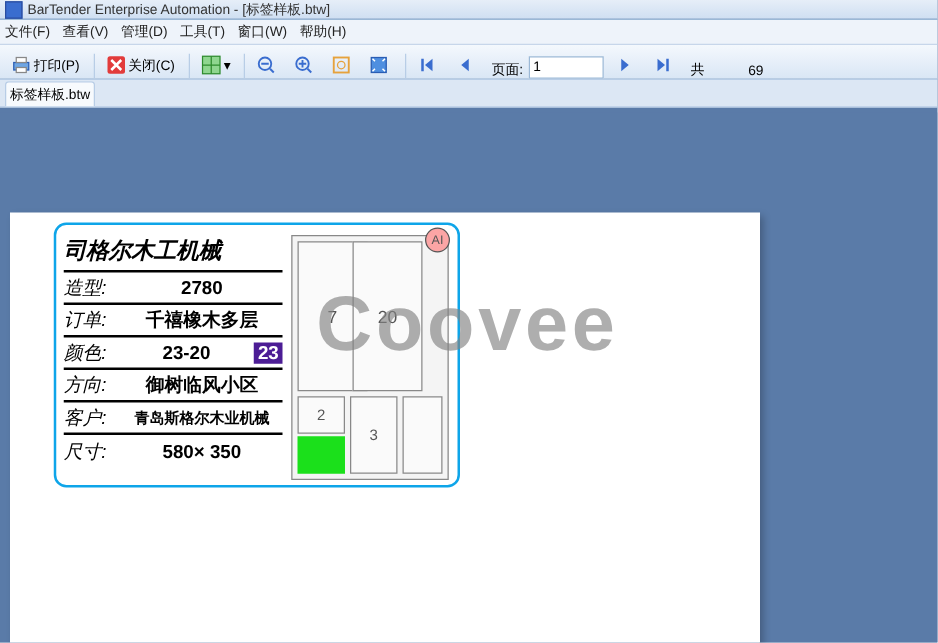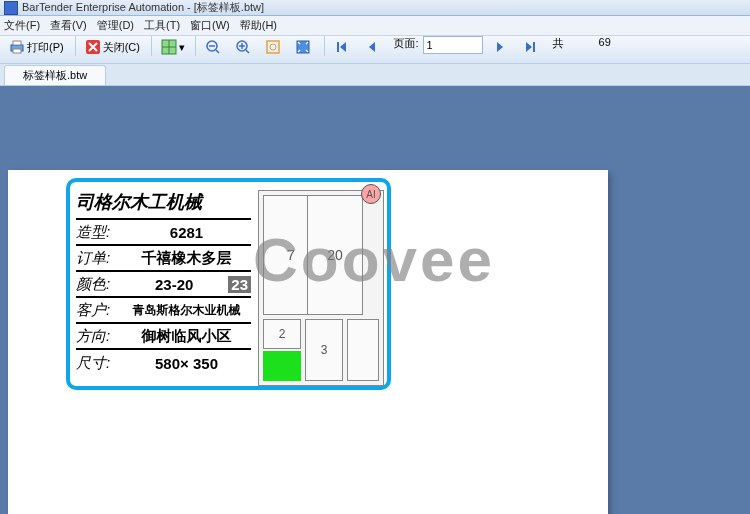--- a/index.html
+++ b/index.html
@@ -1,38 +1,38 @@
 <!DOCTYPE html>
 <html><head>
 <meta charset="utf-8">
 <style>
 *{box-sizing:border-box;margin:0;padding:0;font-family:"Microsoft YaHei",Tahoma,sans-serif;}
 body{background:#5a7ba8;width:750px;height:514px;overflow:hidden;position:relative;}
 .titlebar{height:16px;background:linear-gradient(#e6eef8,#cfdff2);display:flex;align-items:center;padding:0 4px;font-size:11px;color:#333;border-bottom:1px solid #9bb8d6;}
 .titlebar .app-icon{width:14px;height:14px;background:#3a6dcf;border:1px solid #2a4d9f;margin-right:4px;}
 .menubar{height:20px;background:#eef3fa;display:flex;align-items:center;padding:0 4px;font-size:11px;color:#222;border-bottom:1px solid #c7d6ea;}
 .menubar span{margin-right:10px;cursor:default;}
-.toolbar{height:28px;background:linear-gradient(#f4f8fd,#d9e6f5);display:flex;align-items:flex-start;padding:0 4px;font-size:11px;border-bottom:1px solid #b8cde6;}
+.toolbar{height:28px;background:linear-gradient(#f4f8fd,#d9e6f5);display:flex;align-items:flex-end;padding:0 4px;font-size:11px;border-bottom:1px solid #b8cde6;}
 .tbtn{display:flex;align-items:center;height:22px;padding:0 4px;margin-right:2px;border:1px solid transparent;border-radius:2px;cursor:default;}
 .tbtn .ico{width:16px;height:16px;margin-right:2px;display:flex;align-items:center;justify-content:center;}
 .sep{width:1px;height:20px;background:#b8cde6;margin:0 4px;}
 .page-input{width:60px;height:18px;border:1px solid #9bb8d6;font-size:11px;padding:0 3px;background:#fff;}
 .tabbar{height:22px;background:#dce7f4;display:flex;align-items:flex-end;padding:0 4px;border-bottom:1px solid #b8cde6;}
-.tab{height:20px;background:#f7fafd;border:1px solid #b8cde6;border-bottom:none;padding:0 18px;font-size:11px;display:flex;align-items:center;border-radius:3px 3px 0 0;}
+.tab{height:20px;background:#f7fafd;border:1px solid #b8cde6;border-bottom:none;padding:0 3px;font-size:11px;display:flex;align-items:center;border-radius:3px 3px 0 0;}
 
 .workspace{position:absolute;left:0;right:0;top:90px;bottom:0;background:#5a7ba8;}
 .page{position:absolute;left:8px;top:80px;width:600px;height:380px;background:#fff;box-shadow:3px 3px 6px rgba(0,0,0,.25);}
 
-.label-card{position:absolute;left:35px;top:8px;width:325px;height:212px;border:4px solid #0ea5e9;border-radius:10px;background:#fff;margin-left:23px;}
+.label-card{position:absolute;left:35px;top:8px;width:325px;height:212px;border:2px solid #0ea5e9;border-radius:10px;background:#fff;}
 .fields{position:absolute;left:6px;top:6px;width:175px;font-family:"SimSun","KaiTi",serif;}
 .title-row{font-size:18px;font-weight:bold;font-style:italic;border-bottom:2px solid #000;padding:2px 0 4px 0;}
 .row{display:flex;align-items:center;border-bottom:2px solid #000;height:26px;font-size:15px;}
 .row .lab{width:46px;font-style:italic;}
 .row .val{flex:1;text-align:center;font-weight:bold;}
-.inv-badge{background:#737373;color:#fff;padding:0 3px;margin-left:2px;font-weight:bold;}
+.inv-badge{background:#4c1d95;color:#fff;padding:0 3px;margin-left:2px;font-weight:bold;}
 .last-row{border-bottom:none;}
 
 .panel-draw{position:absolute;left:188px;top:8px;width:126px;height:196px;border:1px solid #888;background:#f4f4f4;}
 .panel-draw .up1{position:absolute;left:4px;top:4px;width:56px;height:120px;border:1px solid #888;background:#fafafa;display:flex;align-items:center;justify-content:center;font-size:14px;color:#555;}
 .panel-draw .up2{position:absolute;left:48px;top:4px;width:56px;height:120px;border:1px solid #888;background:#fafafa;display:flex;align-items:center;justify-content:center;font-size:14px;color:#555;}
 .panel-draw .b1{position:absolute;left:4px;top:128px;width:38px;height:30px;border:1px solid #888;background:#fafafa;display:flex;align-items:center;justify-content:center;font-size:12px;color:#555;}
 .panel-draw .b2{position:absolute;left:4px;top:160px;width:38px;height:30px;background:#1be01b;}
 .panel-draw .b3{position:absolute;left:46px;top:128px;width:38px;height:62px;border:1px solid #888;background:#fafafa;display:flex;align-items:center;justify-content:center;font-size:12px;color:#555;}
 .panel-draw .b4{position:absolute;left:88px;top:128px;width:32px;height:62px;border:1px solid #888;background:#fafafa;}
 
@@ -171,38 +171,38 @@
 </div>
 
 <div class="workspace">
   <div class="page">
 
     <div class="label-card">
       <div class="fields">
         <div class="title-row">司格尔木工机械</div>
         <div class="row">
           <span class="lab">造型:</span>
-          <span class="val">6281</span>
+          <span class="val">2780</span>
         </div>
         <div class="row">
           <span class="lab">订单:</span>
           <span class="val">千禧橡木多层</span>
         </div>
         <div class="row">
           <span class="lab">颜色:</span>
           <span class="val">23-20</span>
           <span class="inv-badge">23</span>
         </div>
         <div class="row">
+          <span class="lab">方向:</span>
+          <span class="val">御树临风小区</span>
+        </div>
+        <div class="row">
           <span class="lab">客户:</span>
           <span class="val" style="font-size:12px;">青岛斯格尔木业机械</span>
-        </div>
-        <div class="row">
-          <span class="lab">方向:</span>
-          <span class="val">御树临风小区</span>
         </div>
         <div class="row last-row">
           <span class="lab">尺寸:</span>
           <span class="val">580× 350</span>
         </div>
       </div>
 
       <div class="panel-draw">
         <div class="up1">7</div>
         <div class="up2">20</div>

